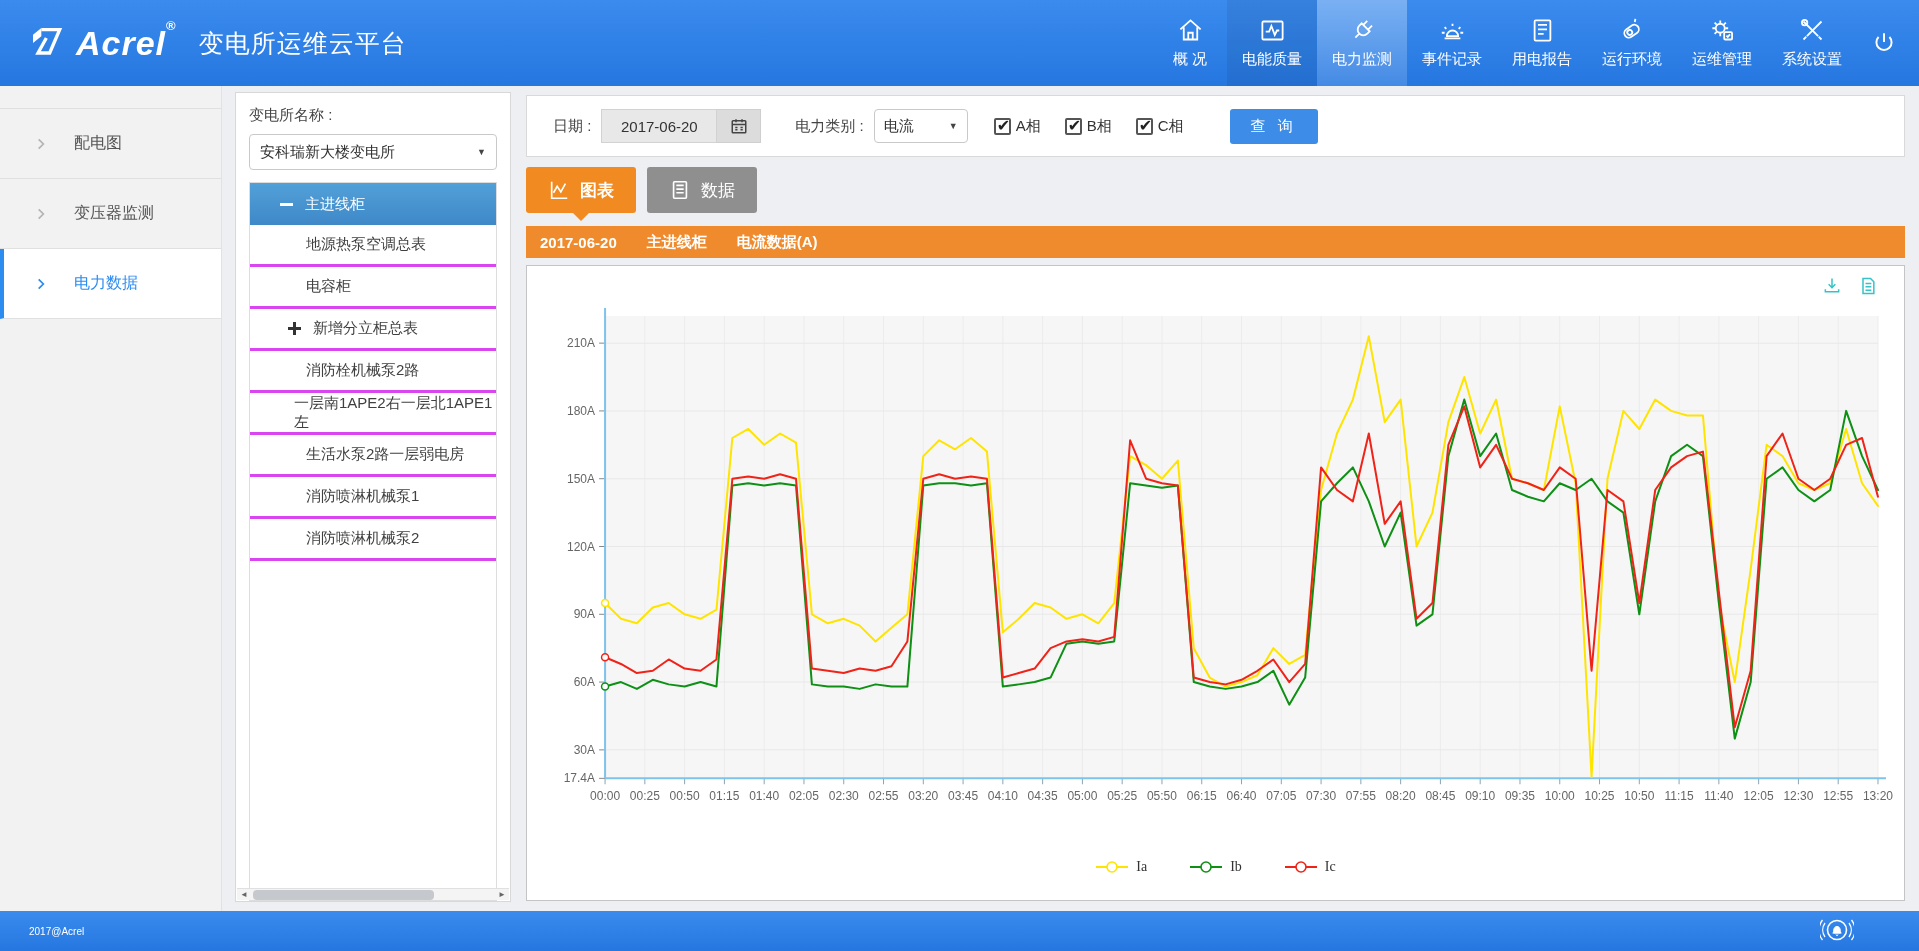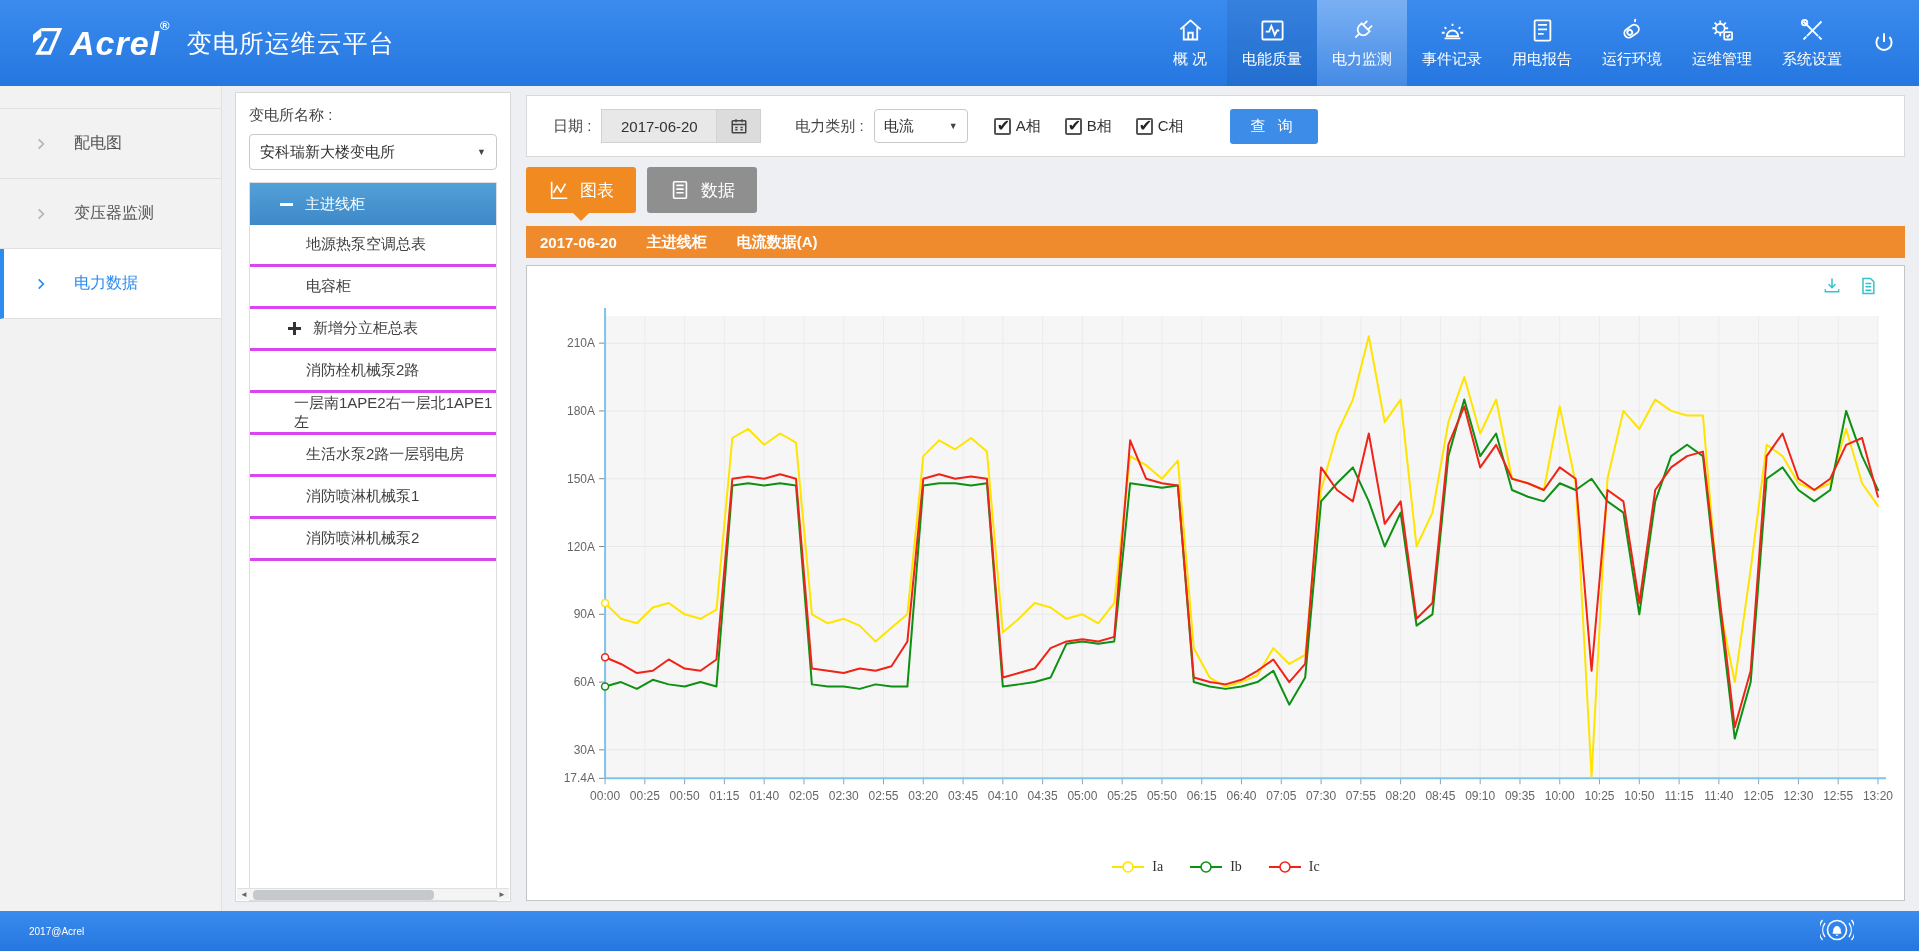--- a/index.html
+++ b/index.html
@@ -2,21 +2,21 @@
 <html><head>
 <meta charset="utf-8">
 <style>
   * { margin:0; padding:0; box-sizing:border-box; }
   html,body { width:1919px; height:951px; overflow:hidden; background:#edeff3;
     font-family:"Liberation Sans","DejaVu Sans",sans-serif; }
   .app { width:1919px; height:951px; display:flex; flex-direction:column; }
 
   
   .header { height:86px; background:linear-gradient(#3b8bee,#2577e0); display:flex; align-items:stretch; color:#fff; flex:0 0 86px; }
-  .brand { display:flex; align-items:center; padding-left:28px; gap:2px; }
+  .brand { display:flex; align-items:center; padding-left:28px; gap:8px; }
   .logo-mark { width:40px; height:40px; }
   .logo-text { font-size:34px; font-weight:bold; font-style:italic; letter-spacing:1px; position:relative; }
   .logo-reg { font-size:13px; font-style:normal; vertical-align:top; position:relative; top:-6px; }
   .app-title { font-size:25px; margin-left:14px; font-weight:500; letter-spacing:1px; }
   .nav { margin-left:auto; display:flex; align-items:stretch; }
   .nav-item { display:flex; flex-direction:column; align-items:center; justify-content:center; gap:6px;
     padding:0 15px; min-width:74px; cursor:pointer; font-size:15px; white-space:nowrap; }
   .nav-item svg { width:27px; height:27px; }
   .nav-item.active { background:linear-gradient(rgba(255,255,255,.32),rgba(255,255,255,.14)); }
   .nav-item.shade { background:rgba(0,0,0,.07); }
@@ -74,35 +74,35 @@
   .cb { width:17px; height:17px; border:2px solid #555; border-radius:2px; background:#fff; position:relative; }
   .cb.on::after { content:"\2714"; position:absolute; left:1px; top:-4px; font-size:16px; font-weight:bold; color:#222; }
   .query-btn { margin-left:22px; width:88px; height:35px; background:#3d8de8; color:#fff; border:none;
     border-radius:3px; font-size:15px; cursor:pointer; letter-spacing:4px; }
   .gap1 { width:14px; }
 
   .tabs { display:flex; gap:11px; margin-top:10px; flex:0 0 46px; }
   .tab { height:46px; display:flex; align-items:center; gap:10px; padding:0 22px; color:#fff; font-size:17px;
     border-radius:3px; cursor:pointer; position:relative; }
   .tab svg { width:22px; height:22px; }
-  .tab-chart { background:#f18a20; }
+  .tab-chart { background:#f18a20;font-weight:bold; }
   .tab-chart::after { content:""; position:absolute; left:50%; bottom:-8px; margin-left:-8px;
     border:8px solid transparent; border-top-color:#f18a20; border-bottom:none; }
   .tab-data { background:#8f8f8f; }
 
   .banner { margin-top:13px; height:32px; background:#ef8b2d; color:#fff; display:flex; align-items:center;
     padding-left:14px; gap:30px; font-size:15px; font-weight:600; flex:0 0 32px; }
 
   .chart-card { margin-top:7px; flex:1; background:#fff; border:1px solid #c4c4c4; position:relative;
     padding:34px 8px 0 8px; min-height:0; }
   .chart-tools { position:absolute; top:10px; right:26px; display:flex; gap:16px; }
   .chart-tools svg { width:20px; height:20px; color:#35c3c7; cursor:pointer; }
   .chart-svg { width:100%; display:block; }
   .chart-svg text { font-size:12px; fill:#666; font-family:"Liberation Sans","DejaVu Sans",sans-serif; }
-  .legend { display:flex; justify-content:center; gap:26px; margin-top:14px; align-items:center; }
+  .legend { display:flex; justify-content:center; gap:42px; margin-top:14px; align-items:center; }
   .lg-item { display:flex; align-items:center; gap:7px; cursor:pointer; }
   .lg-label { font-family:"Liberation Serif","DejaVu Serif",serif; font-size:14px; color:#333; }
 
   
   .footer { height:40px; background:linear-gradient(#3b8bee,#2577e0); color:#fff; display:flex;
     align-items:center; padding:0 29px; font-size:10px; flex:0 0 40px; }
   .bell { margin-left:auto; margin-right:36px; cursor:pointer; }
   .bell svg { width:34px; height:30px; }
 </style>
 </head>

